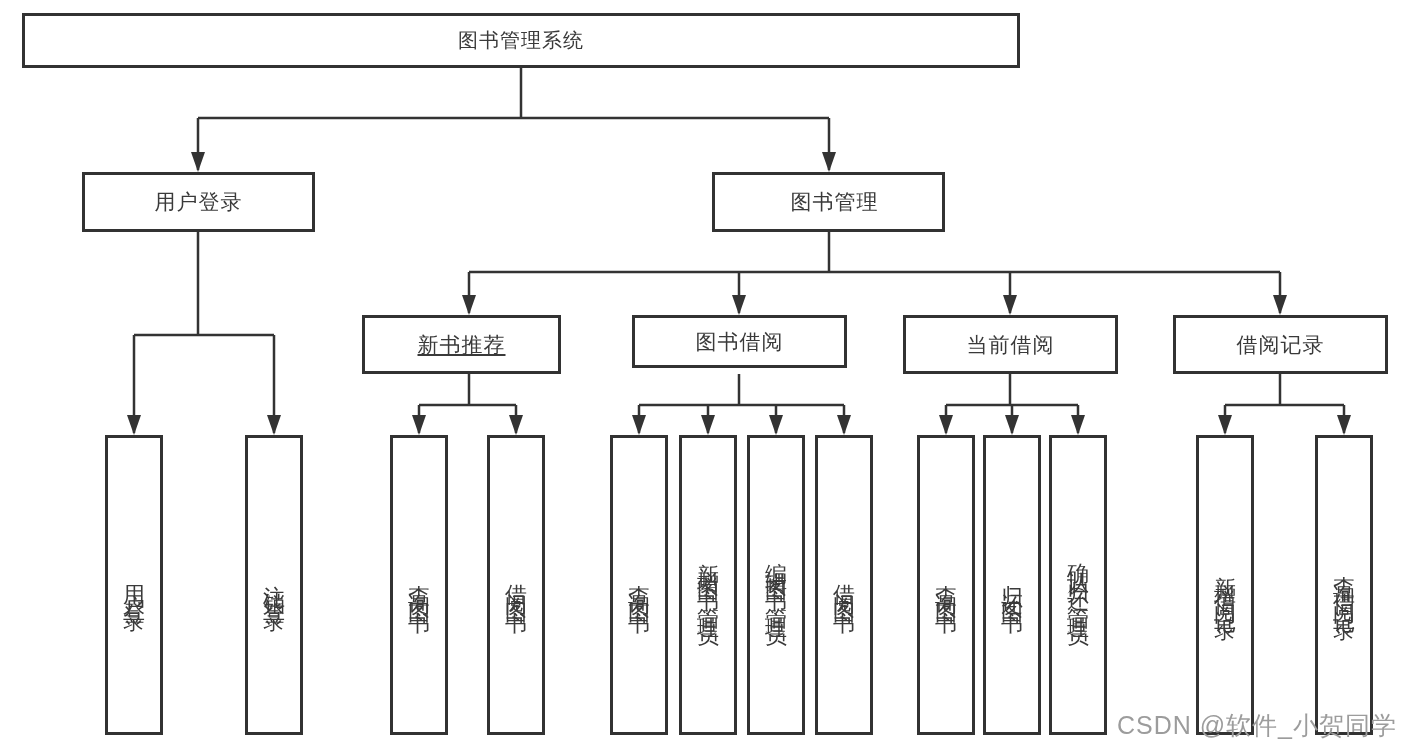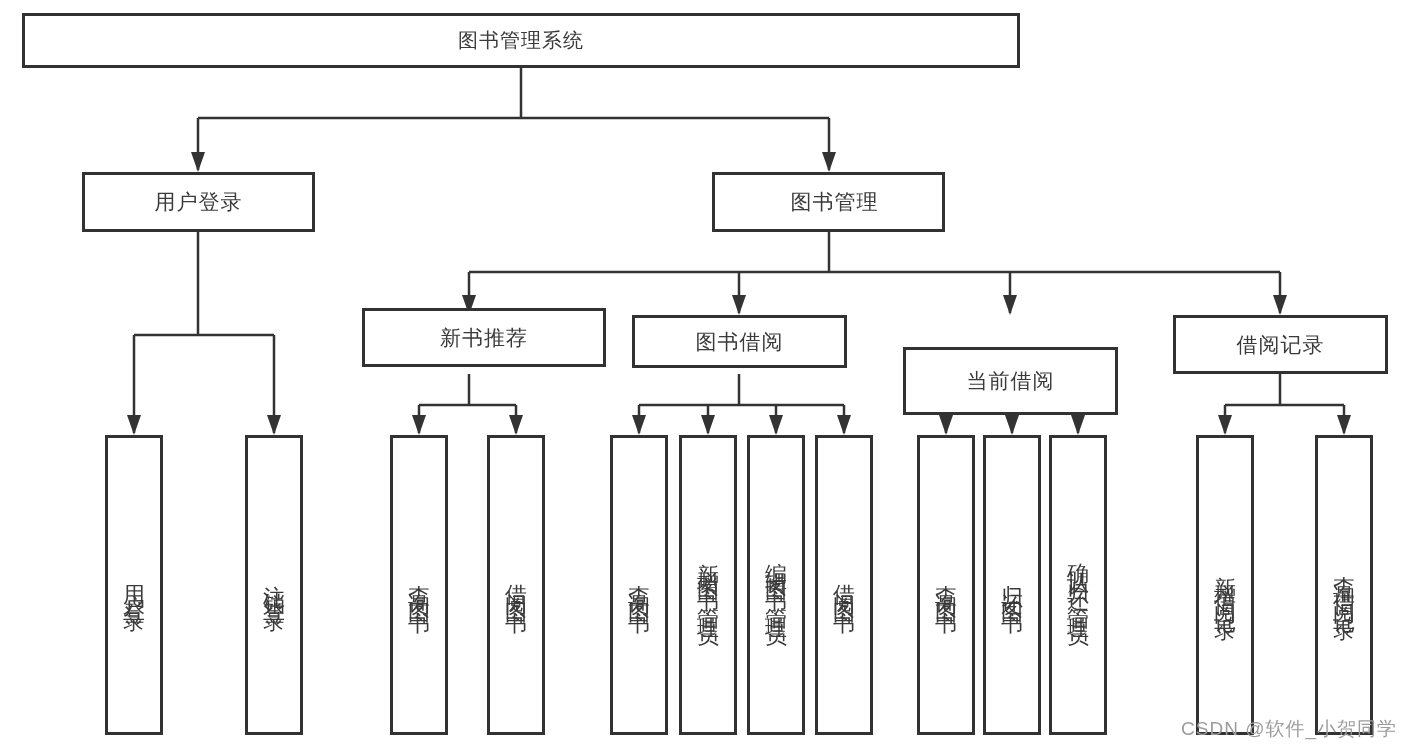--- a/index.html
+++ b/index.html
@@ -42,21 +42,21 @@
     font-size: 22px;
     letter-spacing: 9px;
     line-height: 1;
     color: #3a3a3a;
     max-height: 292px;
   }
   .watermark {
     position: absolute;
     right: 8px;
     bottom: 5px;
-    font-size: 19px;
+    font-size: 25px;
     color: #9c9c9c;
     letter-spacing: 1px;
     white-space: nowrap;
     pointer-events: none;
   }
 </style>
 </head>
 <body>
 
 <div class="canvas">
@@ -125,23 +125,23 @@
       <polygon points="1218,415 1232,415 1225,435"></polygon>
       <polygon points="1337,415 1351,415 1344,435"></polygon>
     </g>
   </svg>
 
   <div class="box h root" style="left:22px; top:13px; width:998px; height:55px;">图书管理系统</div>
 
   <div class="box h" style="left:82px; top:172px; width:233px; height:60px;">用户登录</div>
   <div class="box h" style="left:712px; top:172px; width:233px; height:60px;padding-left:12px;">图书管理</div>
 
-  <div class="box h" style="left:362px; top:308px; width:244px; height:59px;">新书推荐</div>
+  <div class="box h" style="left:362px; top:315px; width:199px; height:59px;text-decoration:underline;">新书推荐</div>
   <div class="box h" style="left:632px; top:315px; width:215px; height:53px;">图书借阅</div>
-  <div class="box h" style="left:903px; top:315px; width:215px; height:68px;margin-top:32px;">当前借阅</div>
+  <div class="box h" style="left:903px; top:315px; width:215px; height:59px;">当前借阅</div>
   <div class="box h" style="left:1173px; top:315px; width:215px; height:59px;">借阅记录</div>
 
   <div class="box leaf" style="left:105px; top:435px; width:58px; height:300px;">
     <span class="vtext">用户登录</span>
   </div>
   <div class="box leaf" style="left:245px; top:435px; width:58px; height:300px;">
     <span class="vtext">注销登录</span>
   </div>
 
   <div class="box leaf" style="left:390px; top:435px; width:58px; height:300px;">

